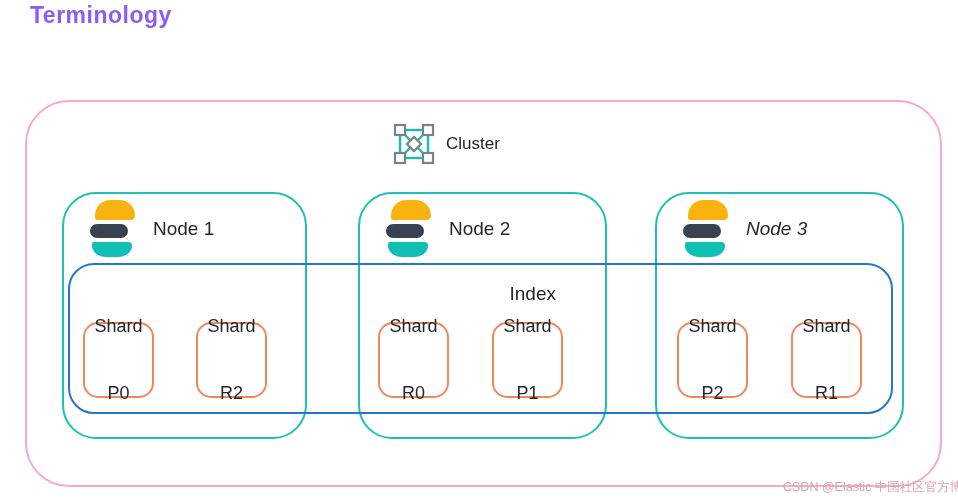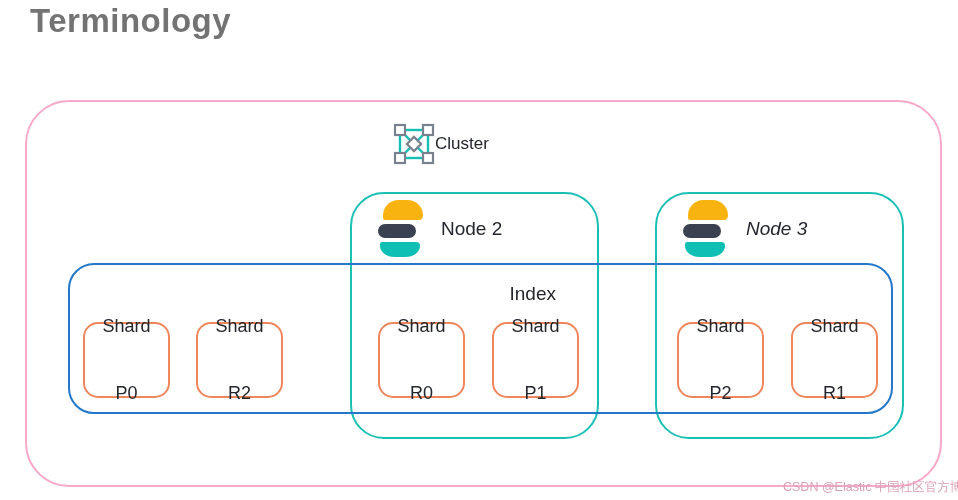--- a/index.html
+++ b/index.html
@@ -3,40 +3,40 @@
 <meta charset="utf-8">
 <style>
   * { margin: 0; padding: 0; box-sizing: border-box; }
   html, body { width: 958px; height: 500px; background: #ffffff; }
   body { font-family: "Liberation Sans", sans-serif; position: relative; overflow: hidden; }
 
   .stage { position: absolute; left: 0; top: 0; width: 958px; height: 500px; background: #ffffff; }
 
   .title {
     position: absolute; left: 30px; top: 2px;
-    font-size: 33px; font-weight: 700; color: #737373; letter-spacing: 0.5px;
+    font-size: 23px; font-weight: 700; color: #8b5cf6; letter-spacing: 0.5px;
   }
 
   
   .cluster {
     position: absolute; left: 25px; top: 100px; width: 917px; height: 387px;
     border: 2px solid #F8A8CA; border-radius: 44px; z-index: 1; background: transparent;
   }
   .cluster-header {
-    position: absolute; left: 393px; top: 123px; display: flex; align-items: center; z-index: 4;
+    position: absolute; left: 393px; top: 123px; display: flex; align-items: center; gap: 11px; z-index: 4;
   }
   .cluster-label { font-size: 17px; color: #22272E; }
 
   
   .node {
     position: absolute; top: 192px; height: 247px;
     border: 2px solid #1BC0B5; border-radius: 34px; z-index: 2; background: transparent;
   }
   .node-1 { left: 62px;  width: 245px; }
-  .node-2 { left: 350px; width: 249px; }
+  .node-2 { left: 358px; width: 249px; }
   .node-3 { left: 655px; width: 249px; font-style: italic; }
   .node-header {
     position: absolute; left: 26px; top: 6px;
     display: flex; align-items: center; gap: 17px;
   }
   .node-label { font-size: 19px; color: #22272E; }
 
   
   .elastic-logo { position: relative; width: 46px; height: 57px; flex: 0 0 auto; }
   .logo-top {
@@ -57,21 +57,21 @@
     position: absolute; left: 68px; top: 263px; width: 825px; height: 151px;
     border: 2px solid #2478CB; border-radius: 26px; z-index: 3; background: transparent;
   }
   .index-label {
     position: absolute; left: 406px; top: 283px; width: 150px; text-align: right;
     font-size: 19px; color: #22272E; z-index: 4;
   }
 
   
   .shard {
-    position: absolute; top: 322px; width: 87px; height: 76px;
+    position: absolute; top: 322px; width: 71px; height: 76px;
     background: #ffffff; border: 2px solid #F0875C; border-radius: 15px;
     display: flex; flex-direction: column; align-items: center; justify-content: center;
     font-size: 18px; line-height: 23px; color: #22272E; z-index: 5; text-align: center; gap: 44px;
   }
   .shard-p0 { left: 83px; }
   .shard-r2 { left: 196px; }
   .shard-r0 { left: 378px; }
   .shard-p1 { left: 492px; }
   .shard-p2 { left: 677px; }
   .shard-r1 { left: 791px; }
@@ -101,20 +101,30 @@
         <rect x="2" y="2" width="10" height="10"></rect>
         <rect x="30" y="2" width="10" height="10"></rect>
         <rect x="2" y="30" width="10" height="10"></rect>
         <rect x="30" y="30" width="10" height="10"></rect>
         <rect x="16" y="16" width="10" height="10" transform="rotate(45 21 21)"></rect>
       </g>
     </svg>
     <span class="cluster-label">Cluster</span>
   </div>
 
+  <div class="node node-1">
+    <div class="node-header">
+      <div class="elastic-logo">
+        <div class="logo-top"></div>
+        <div class="logo-mid"></div>
+        <div class="logo-bot"></div>
+      </div>
+      <span class="node-label">Node 1</span>
+    </div>
+  </div>
 
   <div class="node node-2">
     <div class="node-header">
       <div class="elastic-logo">
         <div class="logo-top"></div>
         <div class="logo-mid"></div>
         <div class="logo-bot"></div>
       </div>
       <span class="node-label">Node 2</span>
     </div>

